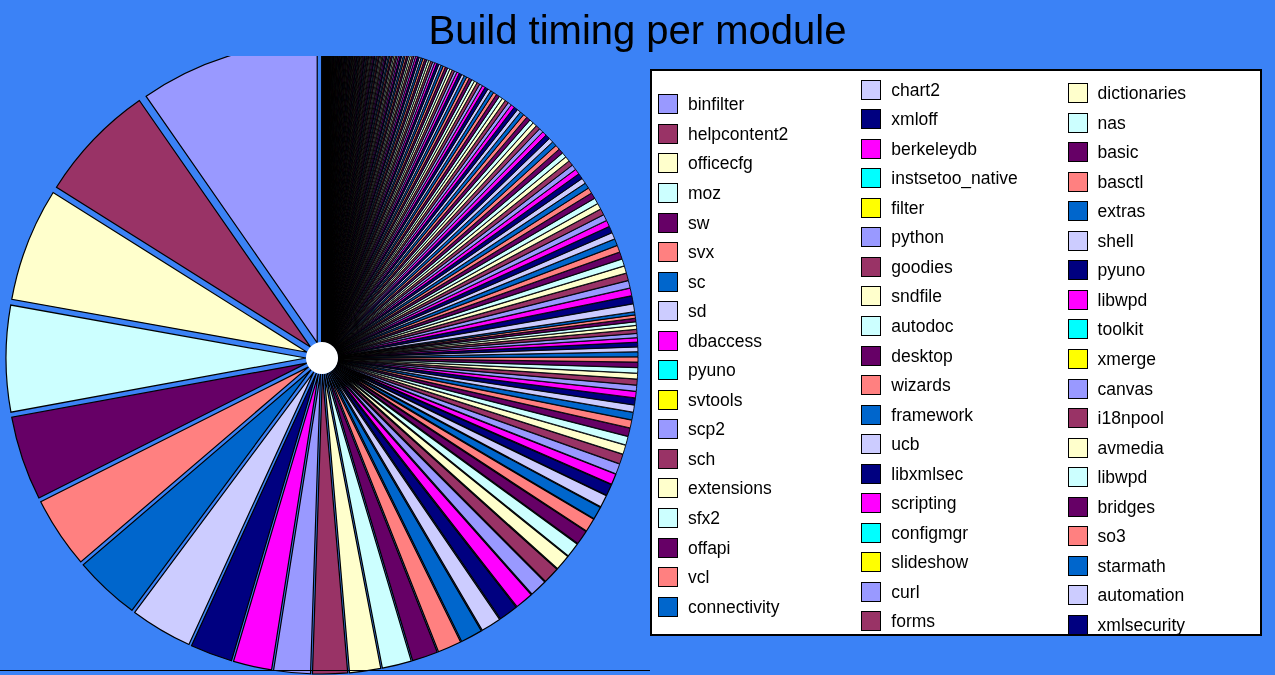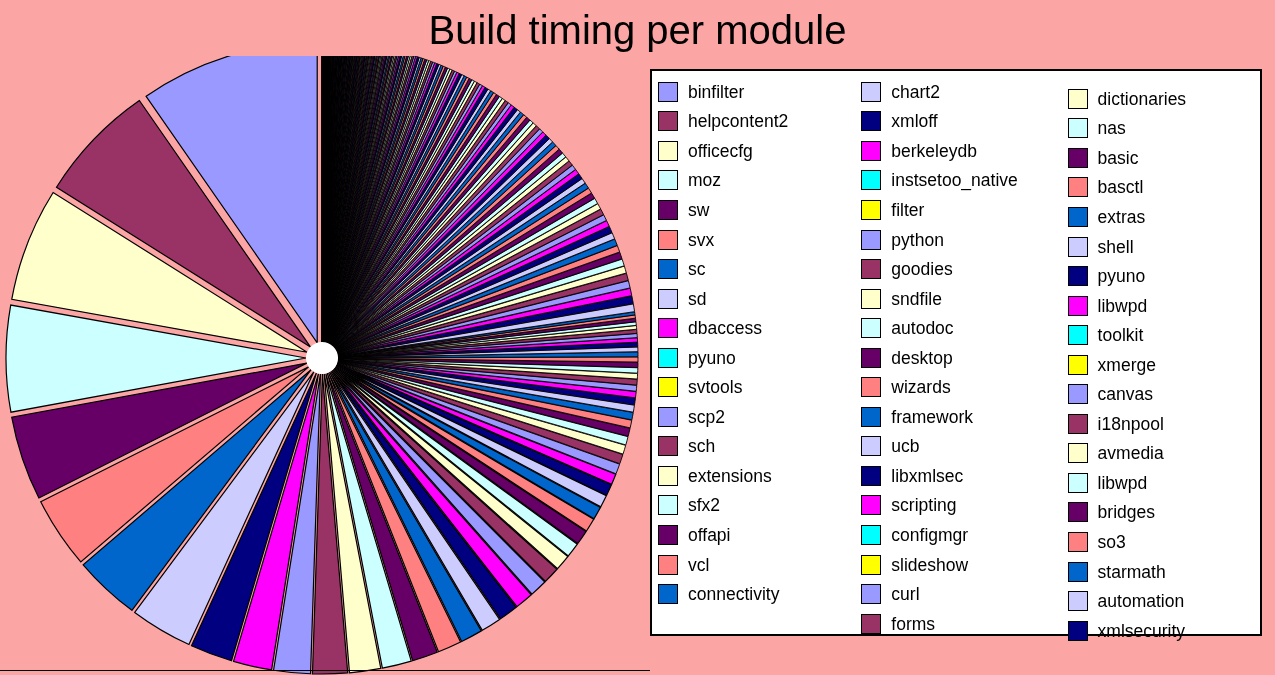--- a/index.html
+++ b/index.html
@@ -7,21 +7,21 @@
     padding: 0;
     background: #ffffff;
   }
   body {
     font-family: "Liberation Sans", sans-serif;
   }
   #app {
     position: relative;
     width: 1275px;
     height: 675px;
-    background: #fca5a5;
+    background: #3b82f6;
     overflow: hidden;
   }
 
   
   #chart-title {
     position: absolute;
     left: 0;
     top: 6px;
     width: 1275px;
     text-align: center;
@@ -57,21 +57,21 @@
     width: 612px;
     height: 567px;
     box-sizing: border-box;
     border: 2px solid #000000;
     background: #ffffff;
     padding: 6px 0 0 0;
   }
   #legend-cols {
     display: flex;
     flex-direction: row;
-    align-items: flex-start;
+    align-items: center;
     height: 100%;
   }
   .legend-col {
     display: flex;
     flex-direction: column;
   }
   .legend-col.c1 { width: 200px; padding-left: 6px; }
   .legend-col.c2 { width: 205px; padding-left: 6px; }
   .legend-col.c3 { width: 195px; padding-left: 4px; margin-top: 7px; }
 

